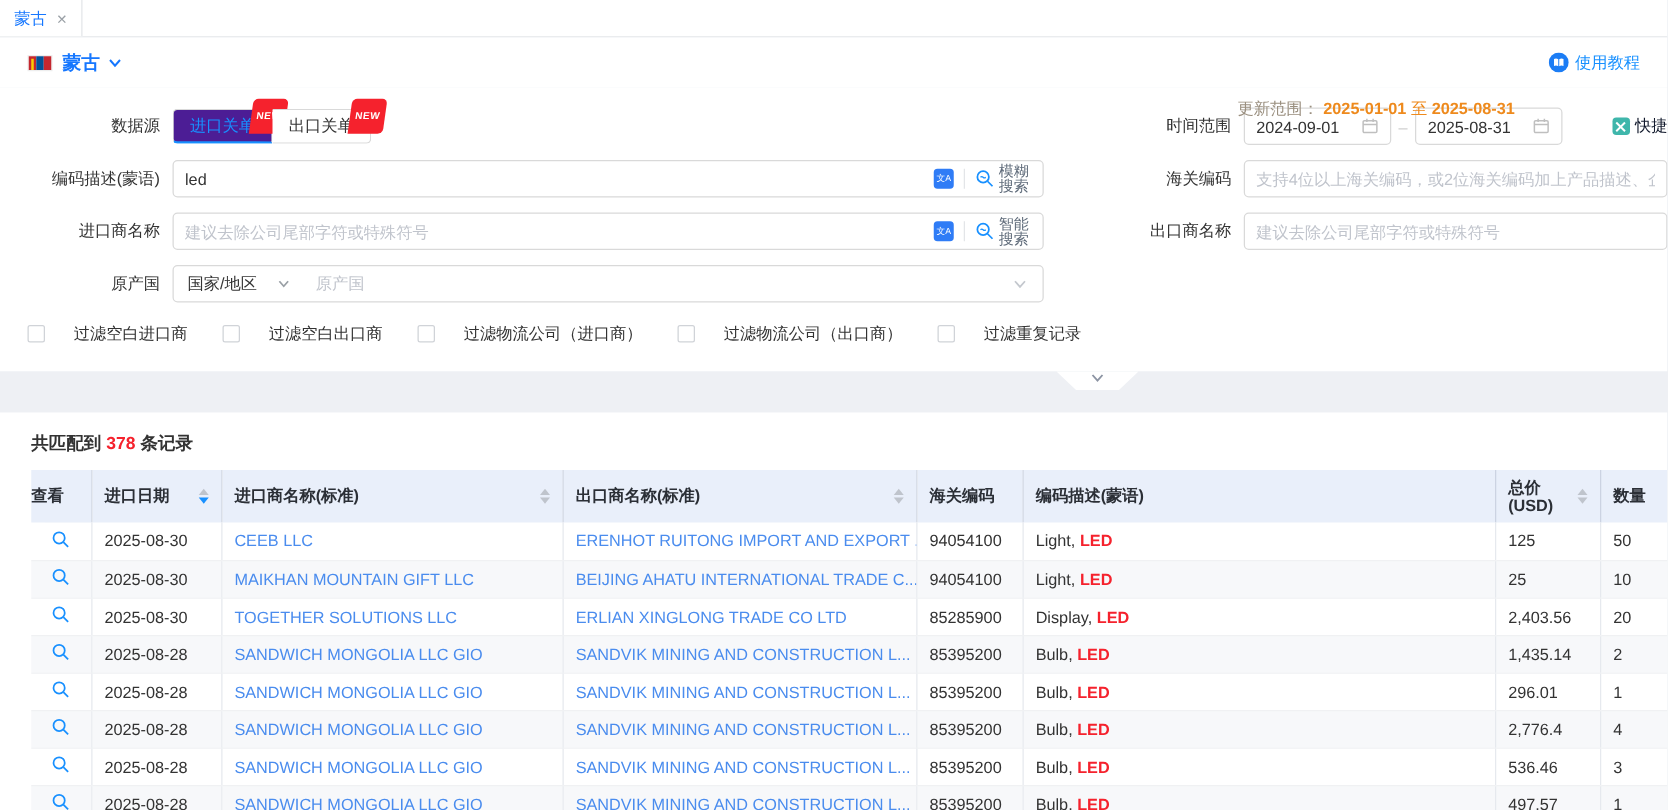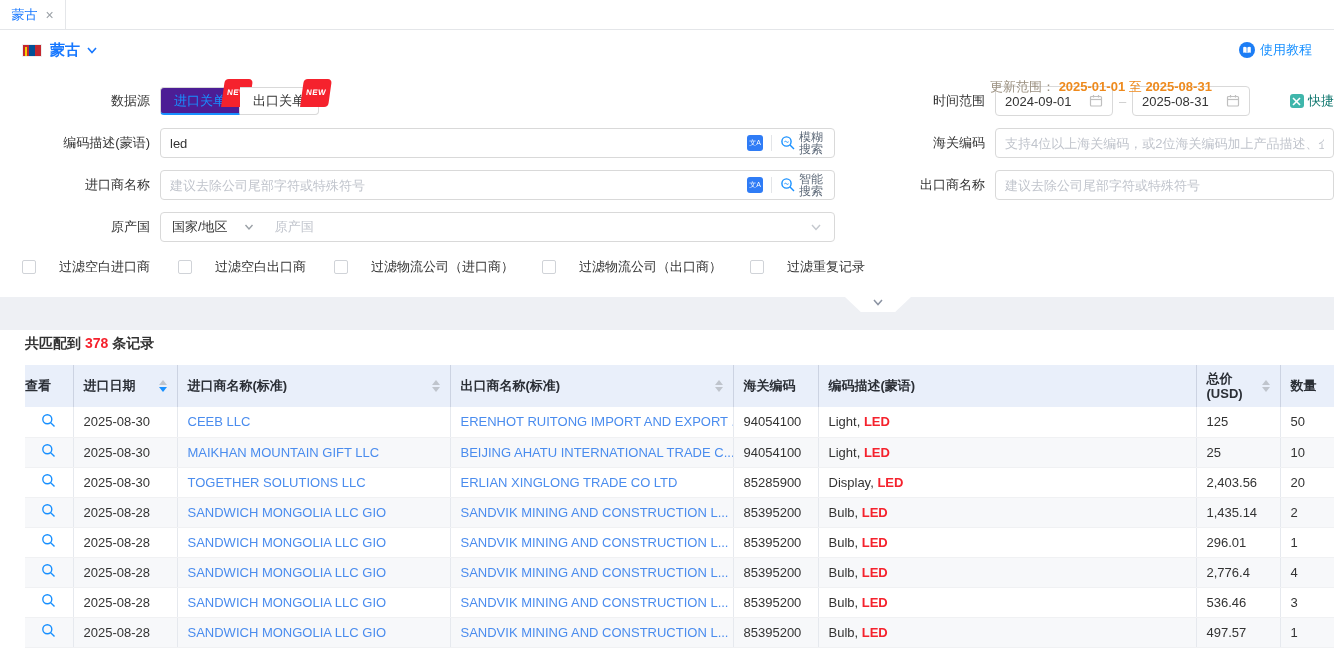--- a/index.html
+++ b/index.html
@@ -21,21 +21,21 @@
   .tutorial { margin-left:auto; color:#1890ff; display:flex; align-items:center; gap:5px; cursor:pointer; }
 
   
   .fpanel { background:#fff; position:relative; height:227px; padding-top:16px; }
   .update-range { position:absolute; left:990px; top:8px; white-space:nowrap; }
   .update-range .lbl { color:#9a8f7f; }
   .update-range .dt { color:#ee8a1d; font-weight:bold; }
   .update-range .to { color:#ee8a1d; }
 
   .f-row { display:flex; align-items:center; margin-bottom:12px; height:30px; }
-  .f-left { display:flex; align-items:center; width:835px; flex:none;padding-left:22px; }
+  .f-left { display:flex; align-items:center; width:835px; flex:none; }
   .f-label { width:128px; text-align:right; margin-right:10px; flex:none; color:#333; }
   .f-rlabel { width:150px; text-align:right; margin-right:10px; flex:none; color:#333; }
 
   .ds-tabs { display:flex; position:relative; }
   .ds-tab { position:relative; height:28px; line-height:26px; padding:0 13px; border:1px solid #d9d9d9; background:#fff; cursor:pointer; }
   .ds-tab.first { border-radius:4px 0 0 4px; }
   .ds-tab.last  { border-radius:0 4px 4px 0; border-left:none; }
   .ds-tab.active { background:#4c1d95; color:#1890ff; border-bottom:2px solid #1890ff; }
   .new-badge { position:absolute; top:-9px; right:-12px; background:#f5222d; color:#fff; font-size:8px; font-weight:bold;
                padding:1px 4px; border-radius:4px 4px 4px 0; transform:skewX(-8deg); letter-spacing:.5px; }
@@ -56,33 +56,33 @@
   .origin-group { flex:1; height:30px; border:1px solid #d9d9d9; border-radius:4px; background:#fff;
                   display:flex; align-items:center; }
   .origin-select { display:flex; align-items:center; gap:16px; padding:0 11px; cursor:pointer; color:#333; }
   .origin-ph { color:#c0c4cc; margin-left:10px; }
   .origin-chevron { margin-left:auto; margin-right:12px; }
 
   .date-input { width:135px; height:30px; border:1px solid #d9d9d9; border-radius:4px; background:#fff;
                 display:flex; align-items:center; padding:0 9px; color:#333; cursor:pointer; }
   .date-input .cal { margin-left:auto; }
   .date-sep { margin:0 6px; color:#ccc; }
-  .quick { display:flex; align-items:center; gap:4px; margin-left:12px; color:#0f766e; white-space:nowrap; cursor:pointer;padding-left:28px; }
+  .quick { display:flex; align-items:center; gap:4px; margin-left:12px; color:#0f172a; white-space:nowrap; cursor:pointer;padding-left:28px; }
   .quick-icon { width:14px; height:14px; background:#3fb6ab; border-radius:3px; display:flex; align-items:center; justify-content:center; }
 
   .cb-row { display:flex; align-items:center; gap:28px; margin:16px 0 0 22px; }
   .cb { display:flex; align-items:center; gap:23px; cursor:pointer; }
   .cbbox { width:14px; height:14px; border:1px solid #d0d3d8; border-radius:2px; background:#fff; flex:none; }
 
   .collapse-handle { position:absolute; left:845px; bottom:-15px; width:66px; height:15px; background:#fff;
                      clip-path:polygon(0 0,100% 0,76% 100%,24% 100%); display:flex; align-items:flex-start;
                      justify-content:center; cursor:pointer; z-index:3; }
 
   
-  .results { background:#fff; margin-top:33px; height:318px; padding:5px 0 0 25px; overflow:hidden; }
+  .results { background:#fff; margin-top:33px; height:318px; padding:16px 0 0 25px; overflow:hidden; }
   .summary { font-weight:bold; font-size:14px; color:#333; }
   .summary .cnt { color:#f5222d; margin:0 4px; }
 
   table { border-collapse:collapse; table-layout:fixed; width:1320px; margin-top:12px; background:#fff; }
   th,td { border-right:1px solid #e6e9ee; padding:0 10px; height:30px; font-size:13px; text-align:left;
           white-space:nowrap; overflow:hidden; }
   thead th { background:#e9effa; border-right:1px solid #ccd3e2; height:42px; font-weight:bold; color:#2b2f36; }
   tbody td { border-bottom:1px solid #f0f1f3; }
   tbody tr:nth-child(even) { background:#f7f8fa; }
   .td-view, .th-view { text-align:center; position:relative; box-shadow:6px 0 6px -4px rgba(0,0,0,.10); padding:0; }

